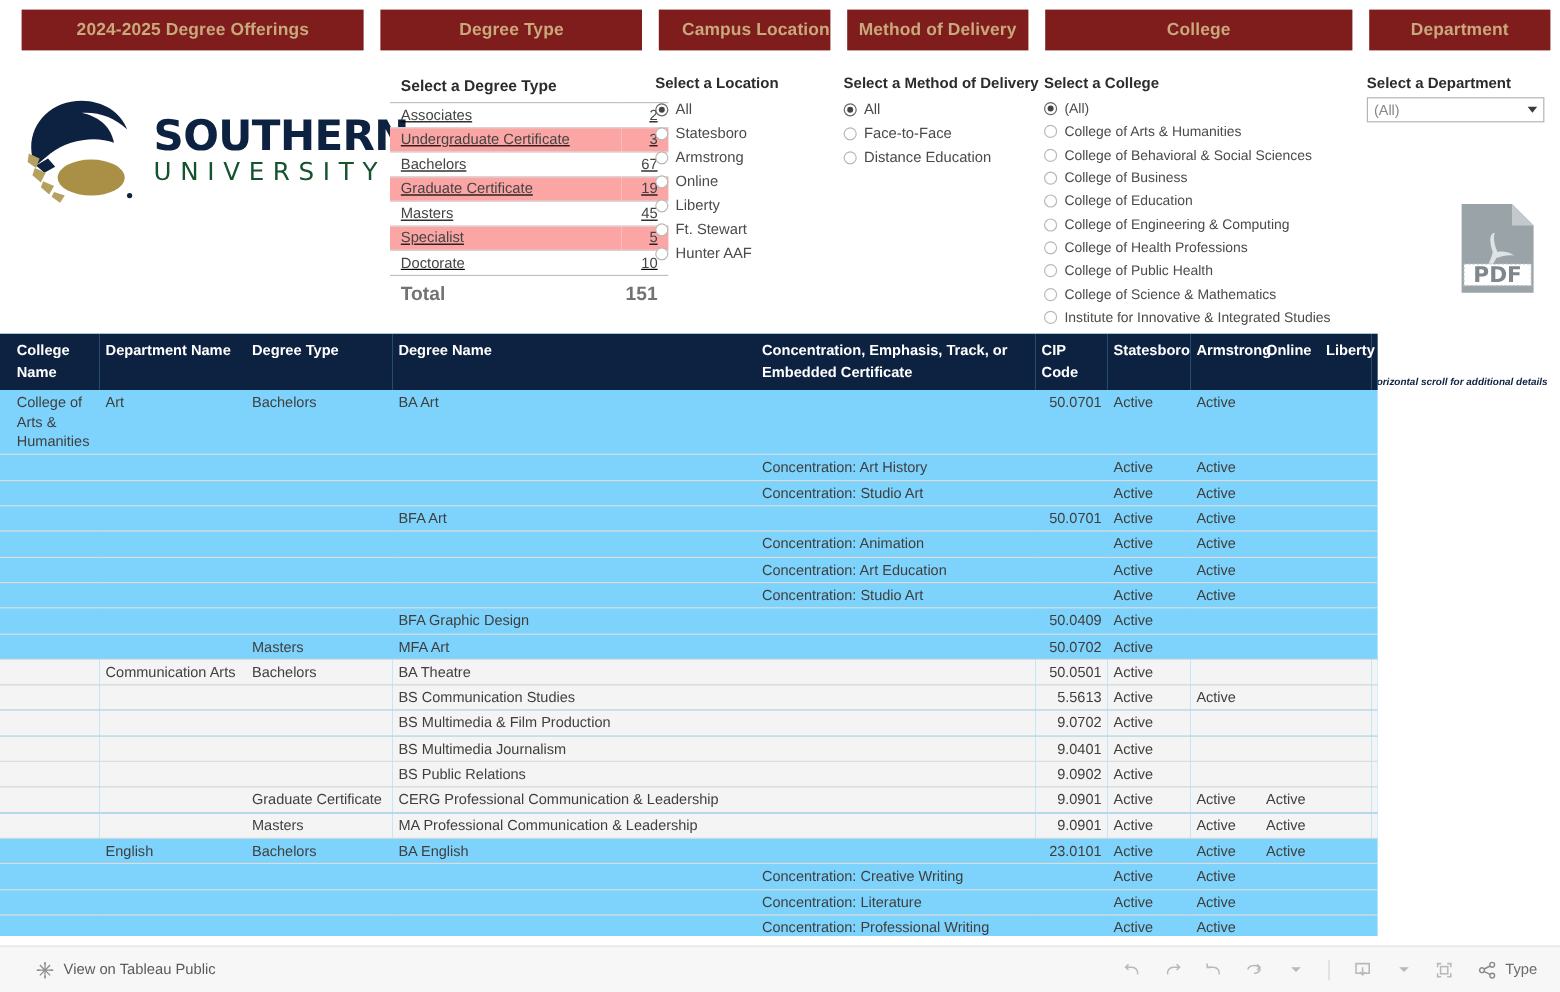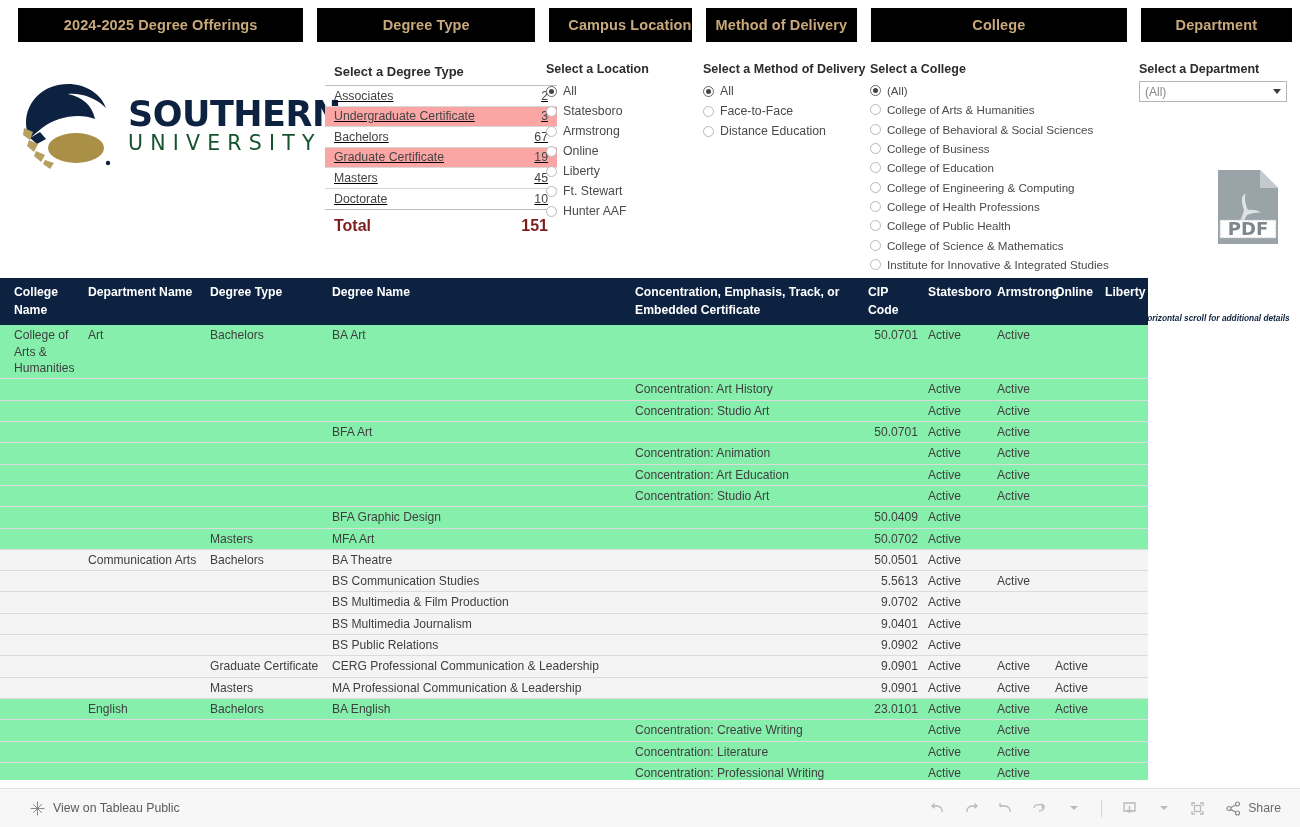--- a/index.html
+++ b/index.html
@@ -14,21 +14,21 @@
 
   
   .tabbar {
     display: flex;
     gap: 4px;
     padding: 8px 8px 0 8px;
     height: 58px;
     background: #ffffff;
   }
   .tab {
-    background: #000000;
+    background: #7f1d1d;
     color: #c9a87c;
     font-weight: bold;
     font-size: 14.5px;
     display: flex;
     align-items: center;
     justify-content: center;
     height: 34px;
     letter-spacing: .1px;
     cursor: pointer;
     user-select: none;
@@ -108,21 +108,21 @@
     padding: 0 9px;
     border-top: 1px solid #d8d8d8;
     cursor: pointer;
   }
   .dt-table tr:first-child td { border-top: 1px solid #c0c0c0; }
   .dt-table td.num { text-align: right; }
   .dt-total {
     display: flex; justify-content: space-between;
     border-top: 1px solid #c0c0c0;
     padding: 7px 9px 0 9px;
-    font-size: 16px; font-weight: bold; color: #7f1d1d;
+    font-size: 16px; font-weight: bold; color: #737373;
   }
 
   
   .radio-row { display: flex; align-items: center; gap: 6px; height: 20px; cursor: pointer; }
   .radio {
     width: 11px; height: 11px; border-radius: 50%;
     border: 1px solid #b9b9b9; background: #fff;
     flex: none; position: relative;
   }
   .radio.on { border-color: #666; }
@@ -165,21 +165,21 @@
     font-style: italic;
     white-space: nowrap;
   }
 
   
   .tablewrap {
     position: absolute;
     left: 0; top: 278px;
     width: 1148px; height: 502px;
     overflow: hidden;
-    background: #86efac;
+    background: #7dd3fc;
   }
   table.grid { border-collapse: collapse; width: 1312px; table-layout: fixed; }
   table.grid thead th {
     background: #0d2240;
     color: #ffffff;
     font-size: 12.2px;
     font-weight: bold;
     text-align: left;
     vertical-align: top;
     padding: 6px 5px 6px 5px;
@@ -310,20 +310,24 @@
           <td>Bachelors</td>
           <td class="num">67</td>
         </tr>
         <tr class="alt">
           <td>Graduate Certificate</td>
           <td class="num">19</td>
         </tr>
         <tr>
           <td>Masters</td>
           <td class="num">45</td>
+        </tr>
+        <tr class="alt">
+          <td>Specialist</td>
+          <td class="num">5</td>
         </tr>
         <tr>
           <td>Doctorate</td>
           <td class="num">10</td>
         </tr>
       </tbody>
     </table>
     <div class="dt-total">
       <span>Total</span>
       <span>151</span>
@@ -850,16 +854,16 @@
     </div>
     <div class="tb-share">
       <svg width="17" height="17" viewBox="0 0 17 17">
         <g stroke="#8a8a8a" stroke-width="1.2" fill="none">
           <circle cx="12.5" cy="4" r="2"></circle>
             <circle cx="4" cy="8.5" r="2"></circle>
             <circle cx="12.5" cy="13" r="2"></circle>
           <path d="M5.9 7.5 L10.7 5 M5.9 9.6 L10.7 12"></path>
         </g>
       </svg>
-      <span>Share</span>
+      <span>Type</span>
     </div>
   </div>
 </div>
 
 </body></html>

